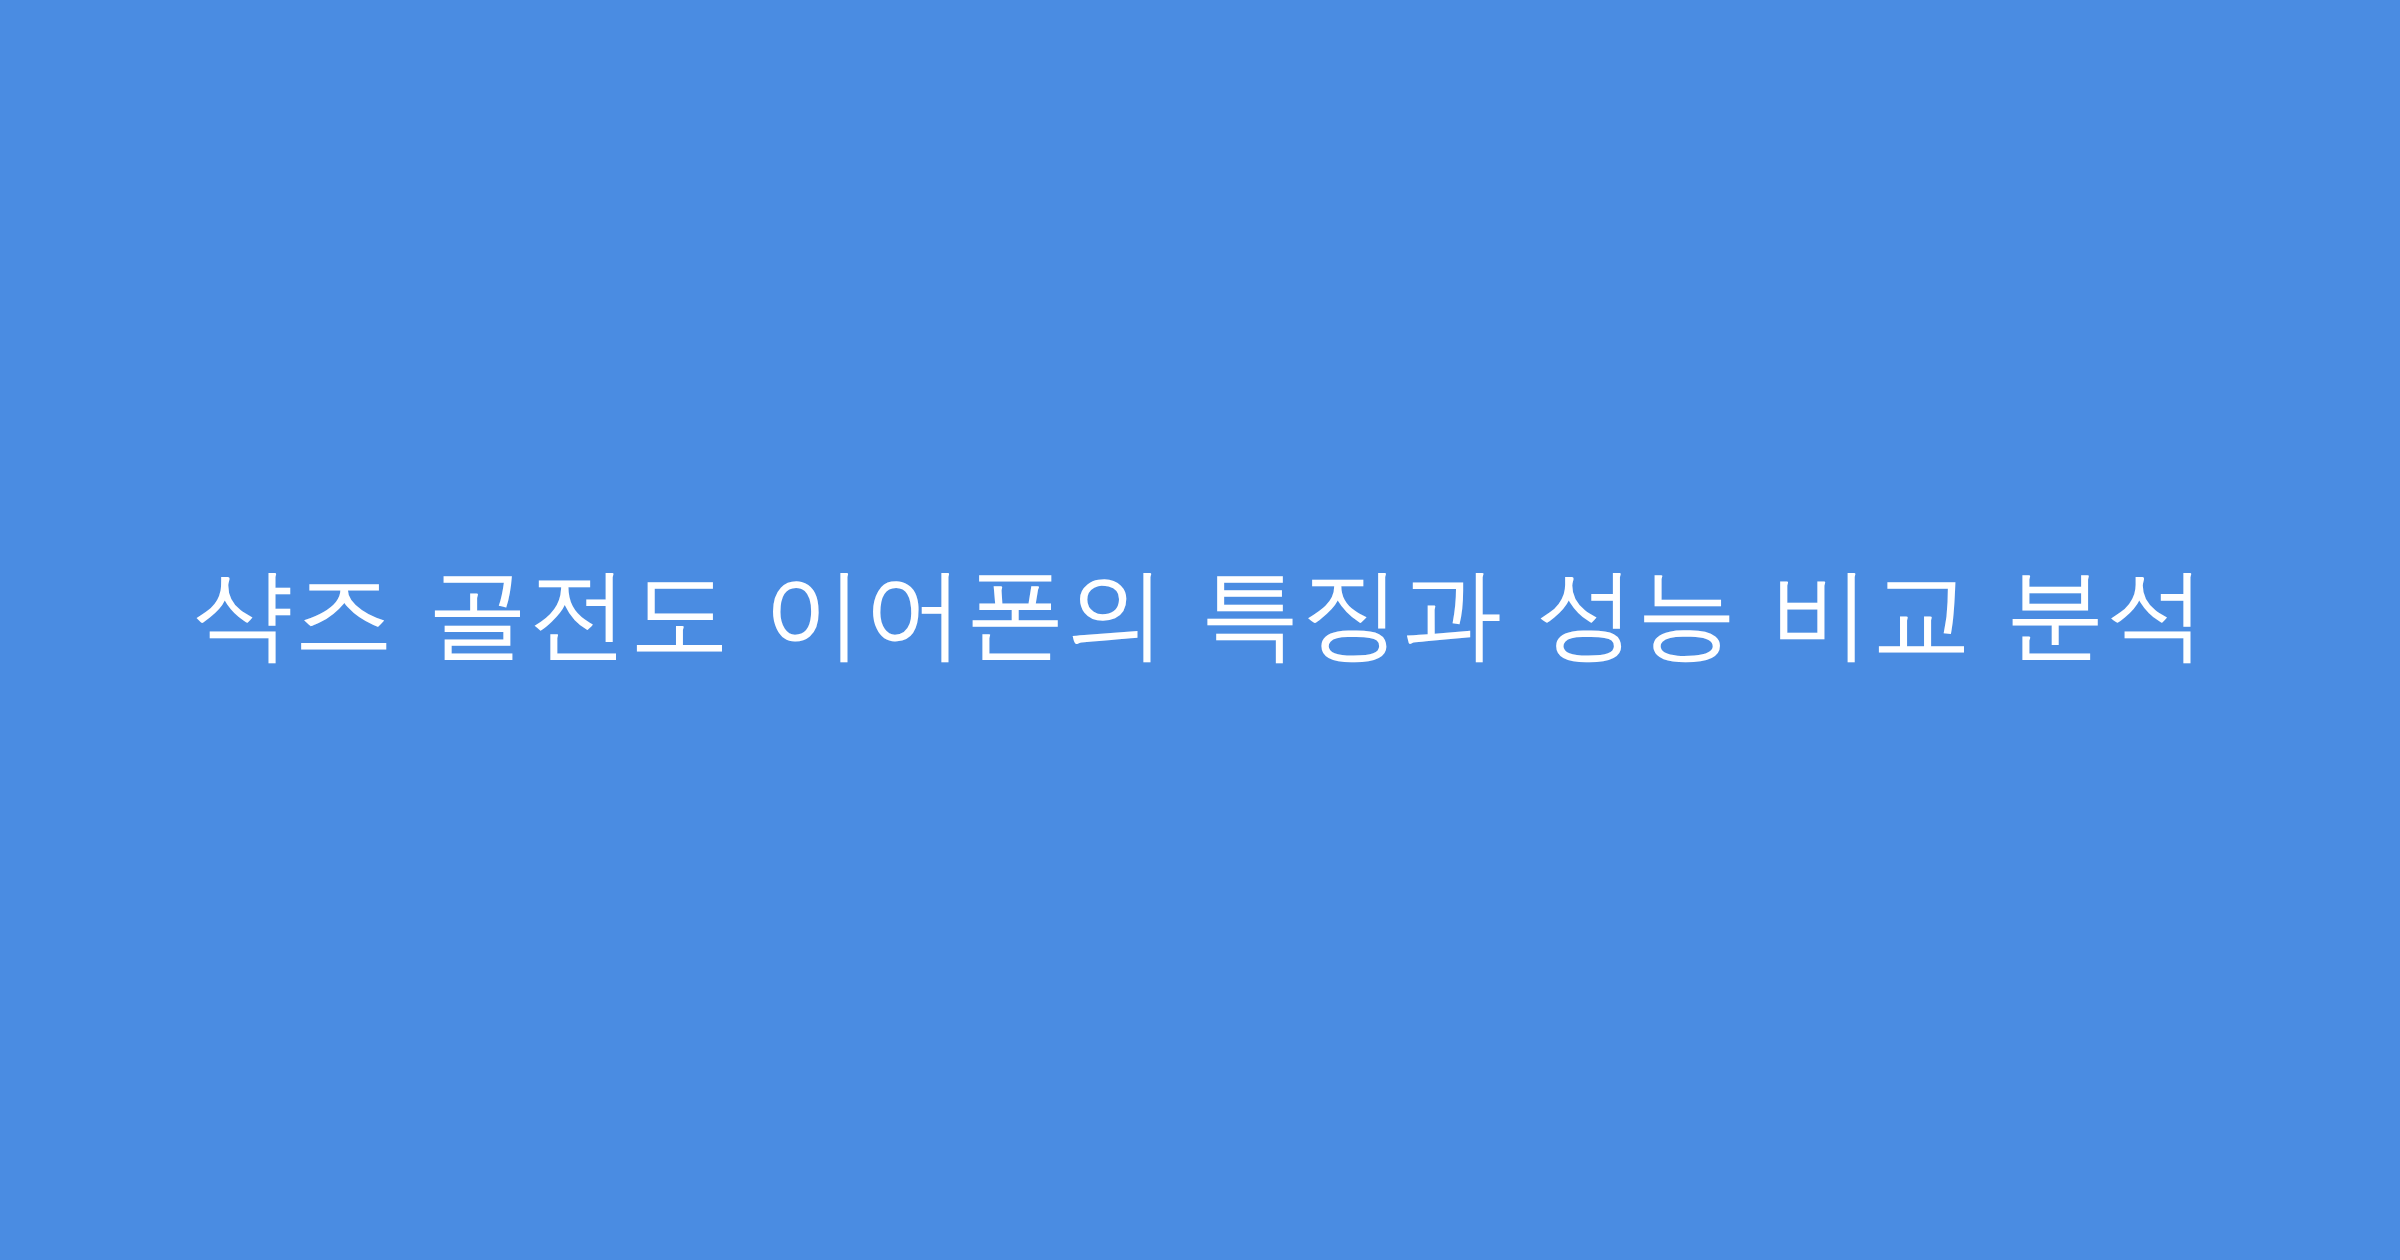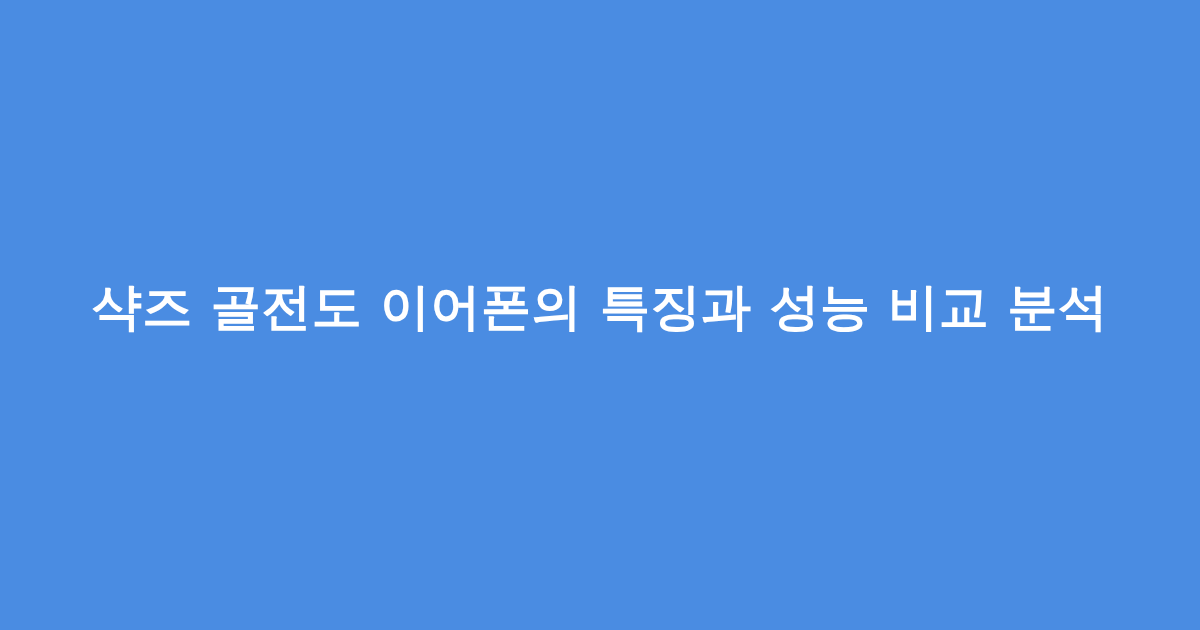--- a/index.html
+++ b/index.html
@@ -33,21 +33,21 @@
     justify-content: center;
     
     transform: translateY(-8px);
   }
 
   .og-card__title {
     margin: 0;
     padding: 0;
     font-family: "DejaVu Sans", "Liberation Sans", sans-serif;
     font-size: 50px;
-    font-weight: 700;
+    font-weight: 400;
     line-height: 1.25;
     letter-spacing: 0.5px;
     color: #ffffff;
     text-align: center;
     white-space: nowrap;
   }
 </style>
 </head>
 <body>
 

